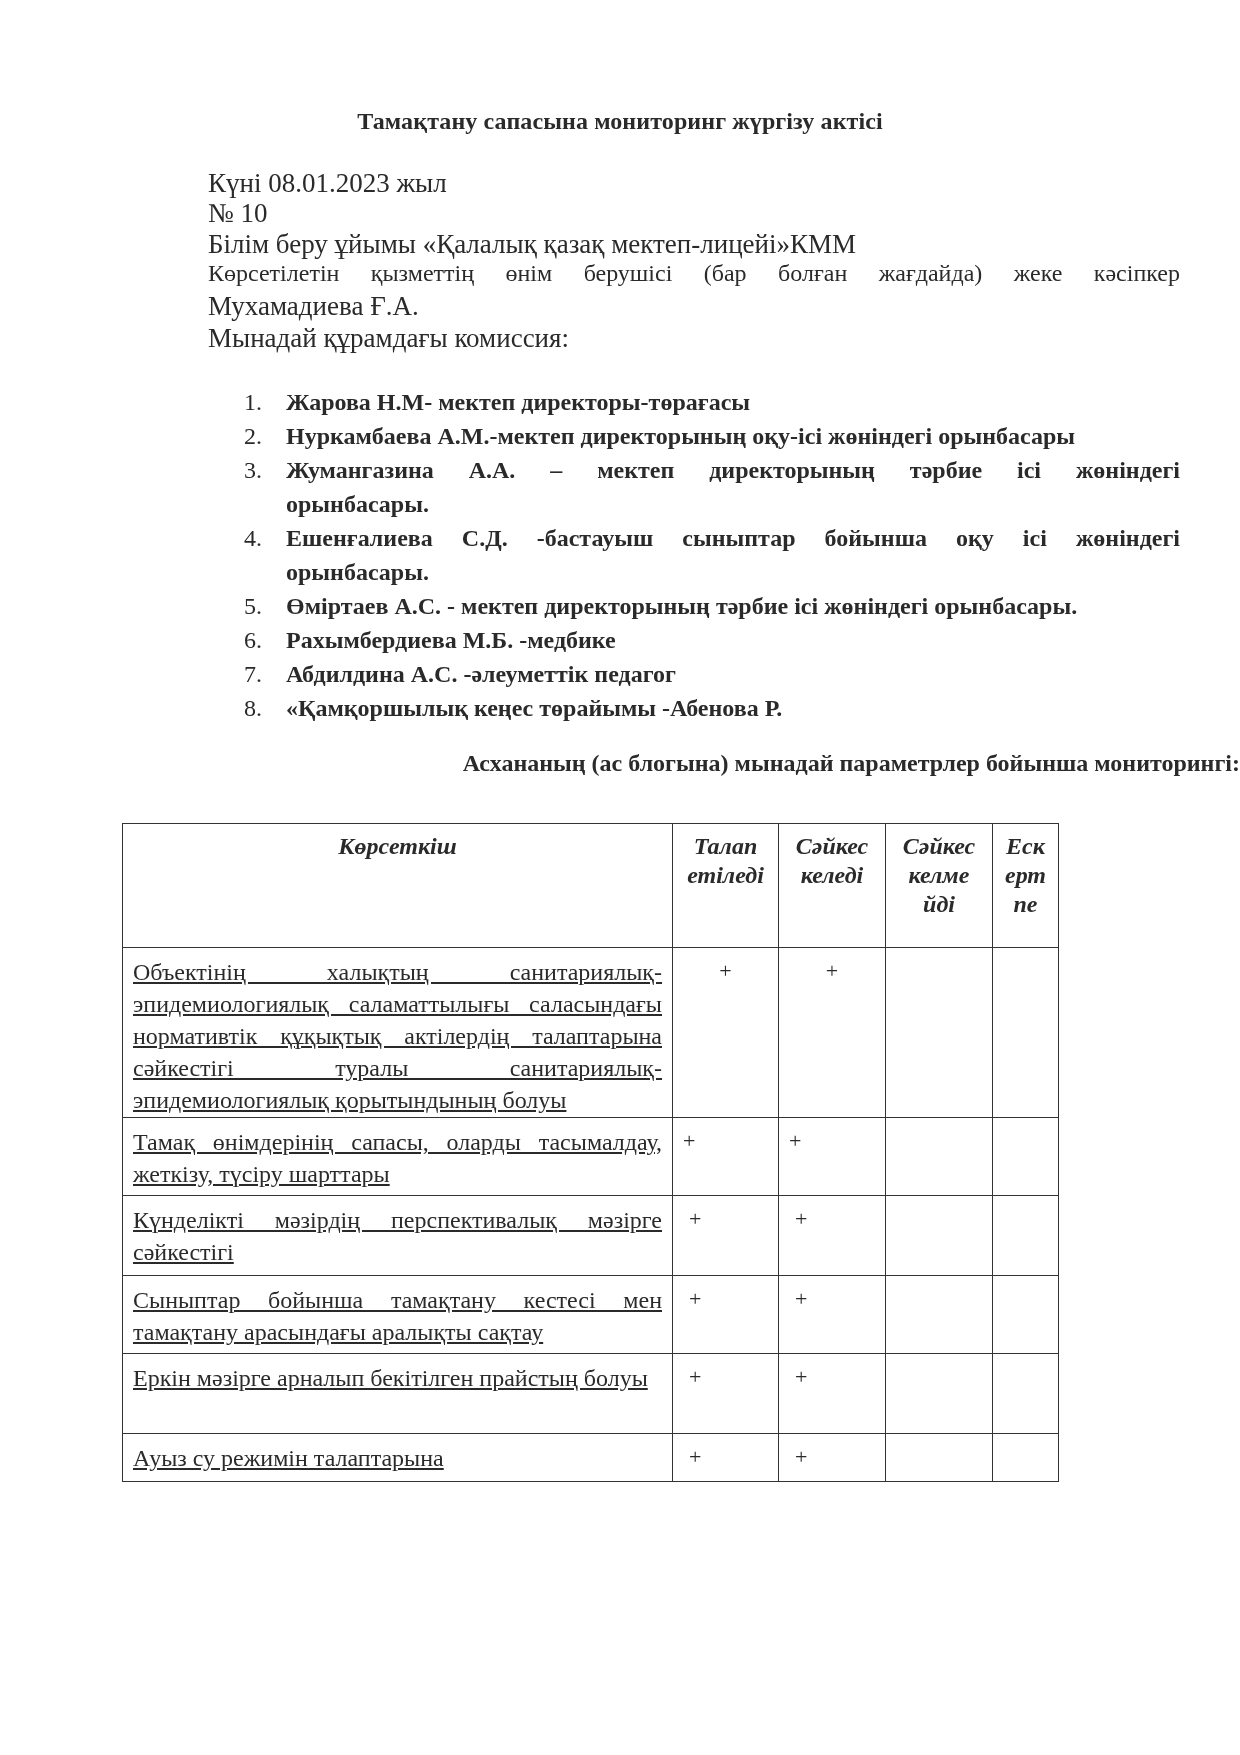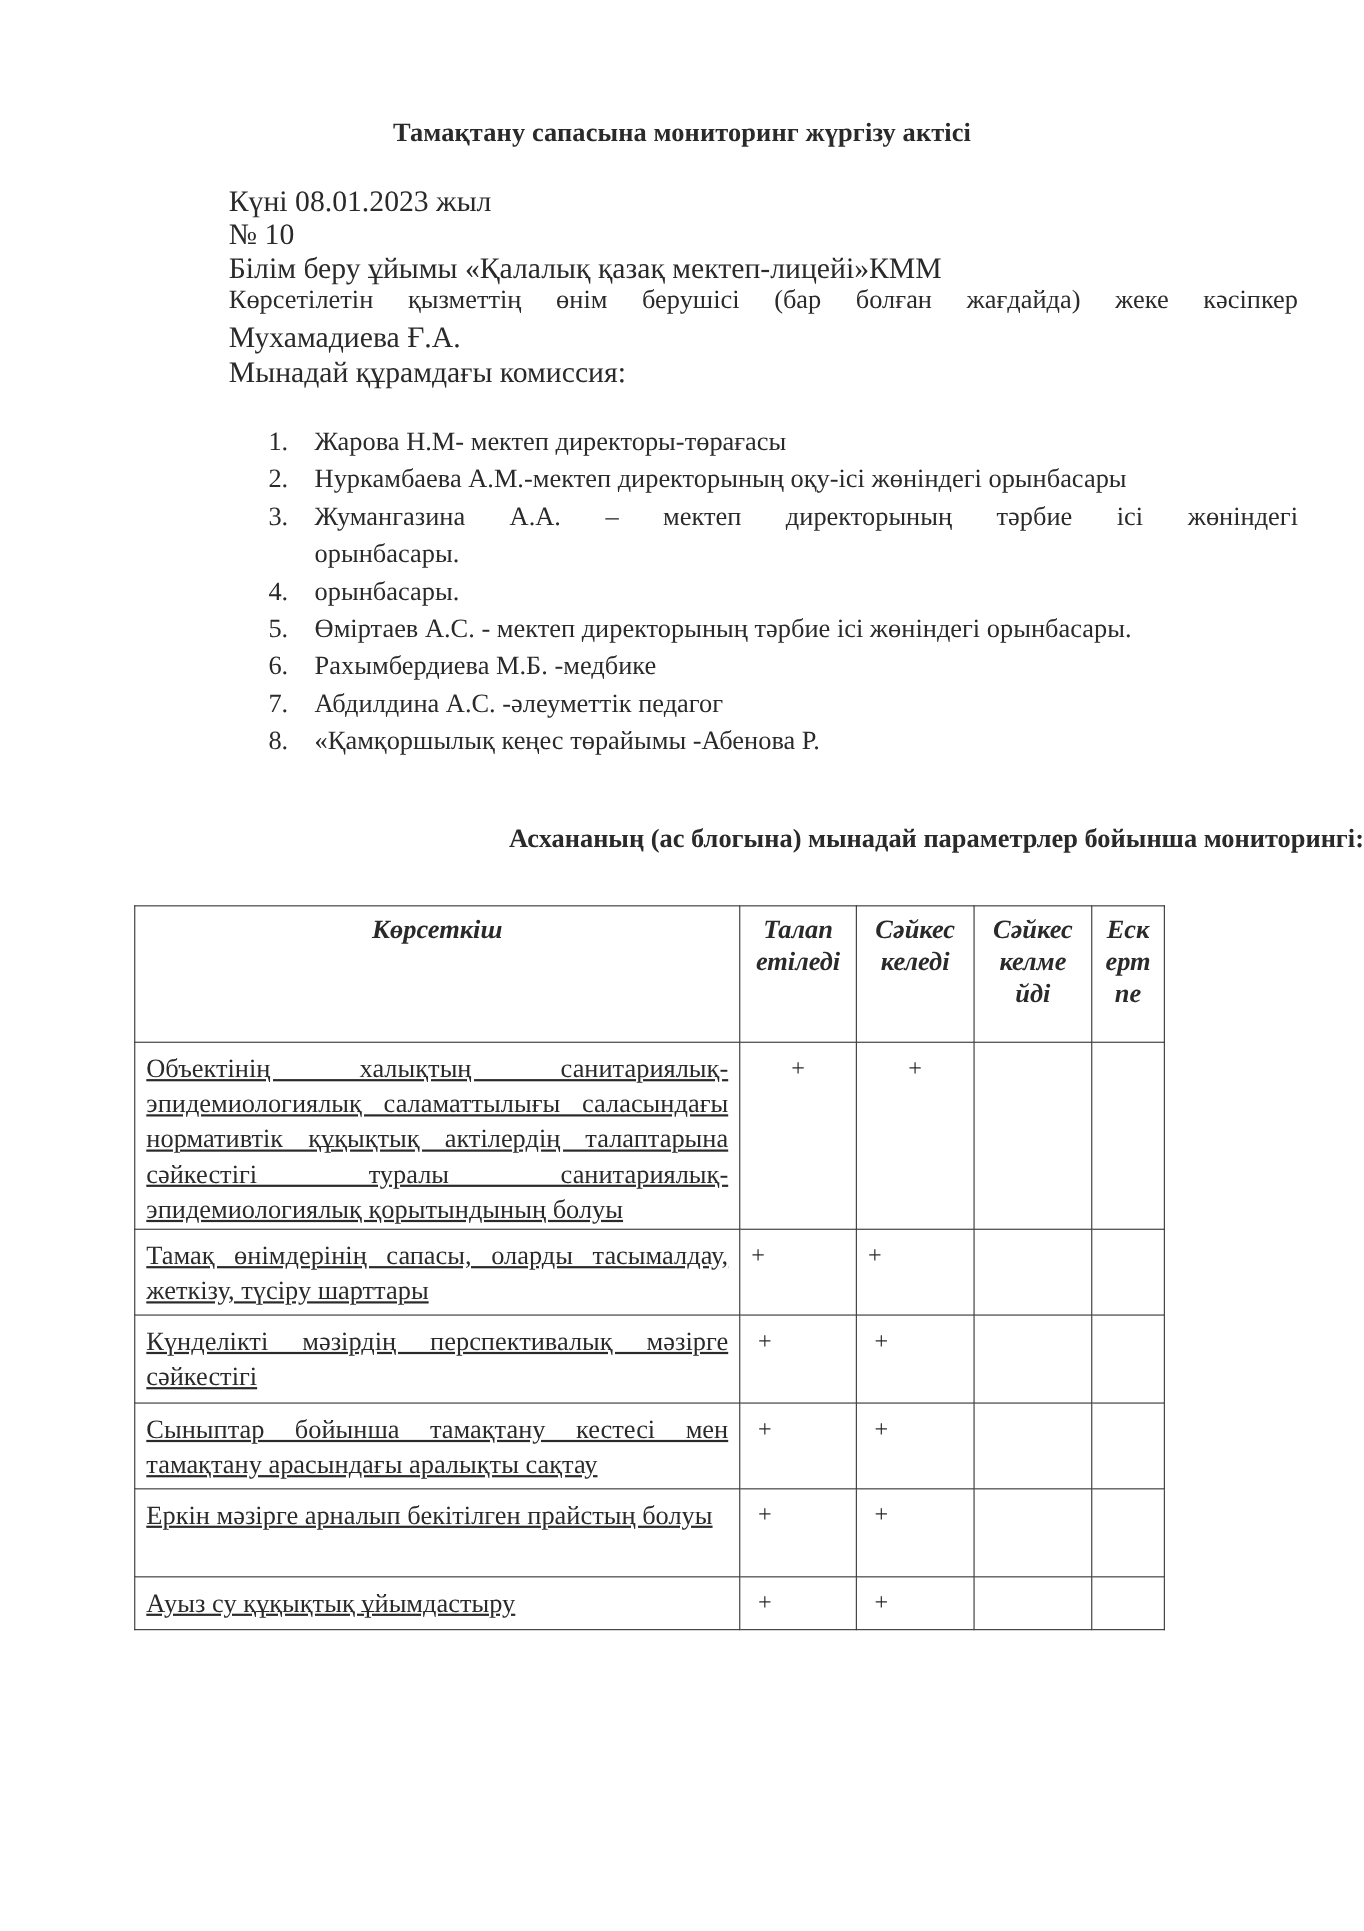--- a/index.html
+++ b/index.html
@@ -10,21 +10,21 @@
   .page-title {
     position: absolute; left: 0; top: 108px; width: 1240px; text-align: center;
     font-weight: bold; font-size: 24px; letter-spacing: 0.1px;
   }
   .line { position: absolute; left: 208px; font-size: 27px; white-space: nowrap; }
   .justify { position: absolute; left: 208px; width: 972px; font-size: 24px; text-align: justify; text-align-last: justify; white-space: nowrap; }
   .justify span { display: inline; }
   ol.members { position: absolute; left: 244px; top: 385px; width: 936px; margin: 0; padding: 0; list-style: none; font-size: 24px; }
   ol.members li { position: relative; padding-left: 42px; line-height: 34px; }
   ol.members li .num { position: absolute; left: 0; top: 0; }
-  ol.members li .txt { display: block; text-align: justify; }
+  ol.members li .txt { display: block; text-align: justify; font-weight: bold; }
   ol.members li.jl .txt .l1 { display: block; text-align: justify; text-align-last: justify; }
   .section-title {
     position: absolute; left: 0; top: 750px; width: 1240px; text-align: right;
     font-weight: bold; font-size: 24px; padding-left: 80px; box-sizing: border-box;
   }
   table.monitor {
     position: absolute; left: 122px; top: 823px; border-collapse: collapse; font-size: 24px;
   }
   table.monitor th, table.monitor td { border: 1.5px solid #333; vertical-align: top; padding: 0; }
   table.monitor th { font-weight: bold; text-align: center; line-height: 29px; padding-top: 8px; }
@@ -58,21 +58,21 @@
   <li>
       <span class="num">2.</span>
       <span class="txt">Нуркамбаева А.М.-мектеп директорының оқу-ісі жөніндегі орынбасары</span>
     </li>
   <li class="jl">
       <span class="num">3.</span>
       <span class="txt"><span class="l1">Жумангазина  А.А.  –  мектеп   директорының  тәрбие  ісі  жөніндегі</span><span>орынбасары.</span></span>
     </li>
   <li class="jl">
       <span class="num">4.</span>
-      <span class="txt"><span>орынбасары.</span></span>
+      <span class="txt"><span class="l1">Ешенғалиева  С.Д.  -бастауыш  сыныптар  бойынша  оқу  ісі  жөніндегі</span><span>орынбасары.</span></span>
     </li>
   <li>
       <span class="num">5.</span>
       <span class="txt">Өміртаев А.С. - мектеп  директорының тәрбие ісі жөніндегі орынбасары.</span>
     </li>
   <li>
       <span class="num">6.</span>
       <span class="txt">Рахымбердиева М.Б. -медбике</span>
     </li>
   <li>
@@ -141,20 +141,20 @@
       <td class="mark"></td>
     </tr>
     <tr style="height:80px;">
       <td class="ind">Еркін мәзірге арналып бекітілген прайстың болуы</td>
       <td class="mark left" style="padding-left:16px !important;">+</td>
       <td class="mark left" style="padding-left:16px !important;">+</td>
       <td class="mark"></td>
       <td class="mark"></td>
     </tr>
     <tr style="height:48px;">
-      <td class="ind">Ауыз су құқықтық ұйымдастыру</td>
+      <td class="ind">Ауыз су режимін талаптарына</td>
       <td class="mark left" style="padding-left:16px !important;">+</td>
       <td class="mark left" style="padding-left:16px !important;">+</td>
       <td class="mark"></td>
       <td class="mark"></td>
     </tr>
   </tbody>
 </table>
 
 </body></html>

